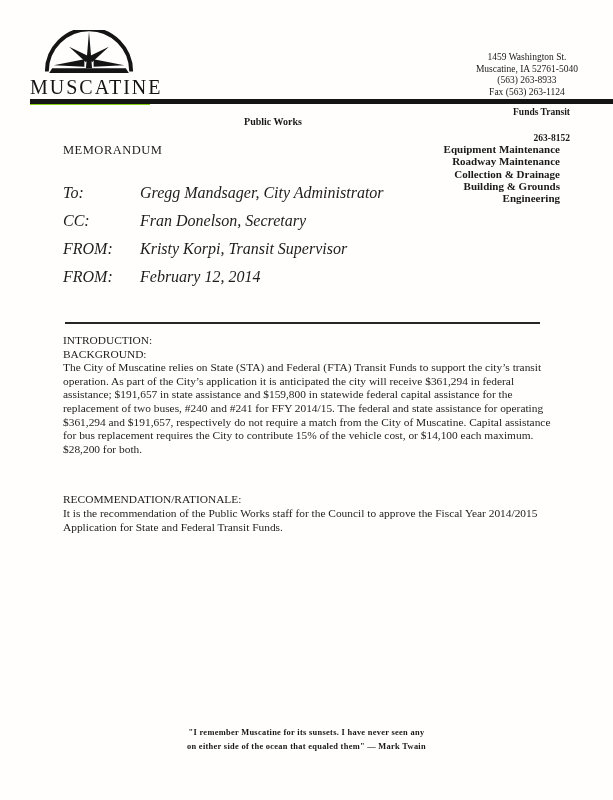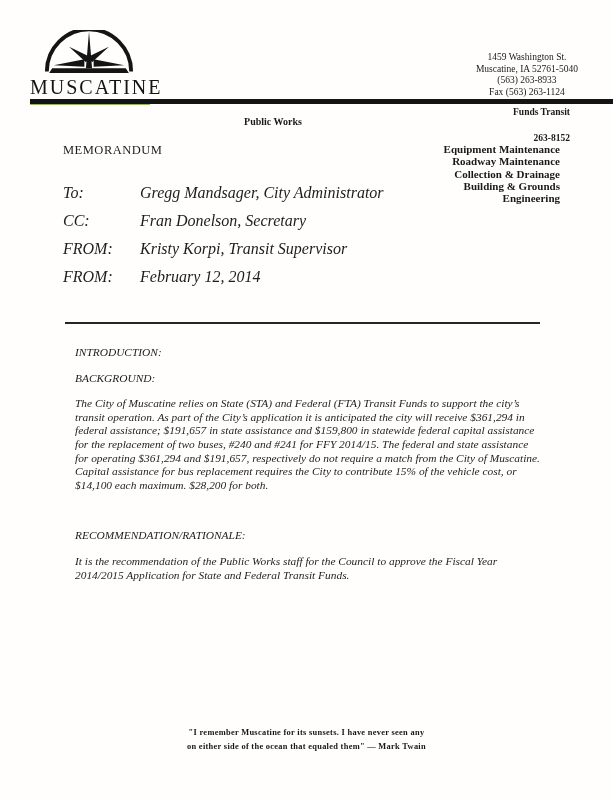--- a/index.html
+++ b/index.html
@@ -50,21 +50,21 @@
   .field-row{display:flex;margin-bottom:15px;font-size:16px;line-height:13px;font-style:italic;}
   .field-label{width:77px;flex:0 0 77px;}
   .rule-thin{
     position:absolute;left:65px;top:322px;width:475px;height:2px;background:#262626;
   }
   
   .sections{
     position:absolute;left:63px;top:334px;width:489px;
     font-size:11.4px;line-height:13.6px;
   }
-  .section p{margin:12px;font-style:italic;}
+  .section p{margin:0;}
   .sec-gap-sm{margin-bottom:11px;}
   .sec-gap-lg{margin-top:37px;}
   
   .footer{
     position:absolute;left:0;right:0;top:726px;
     text-align:center;font-weight:bold;
     font-size:8.4px;line-height:13.5px;letter-spacing:0.3px;color:#161616;
   }
 </style>
 </head>

